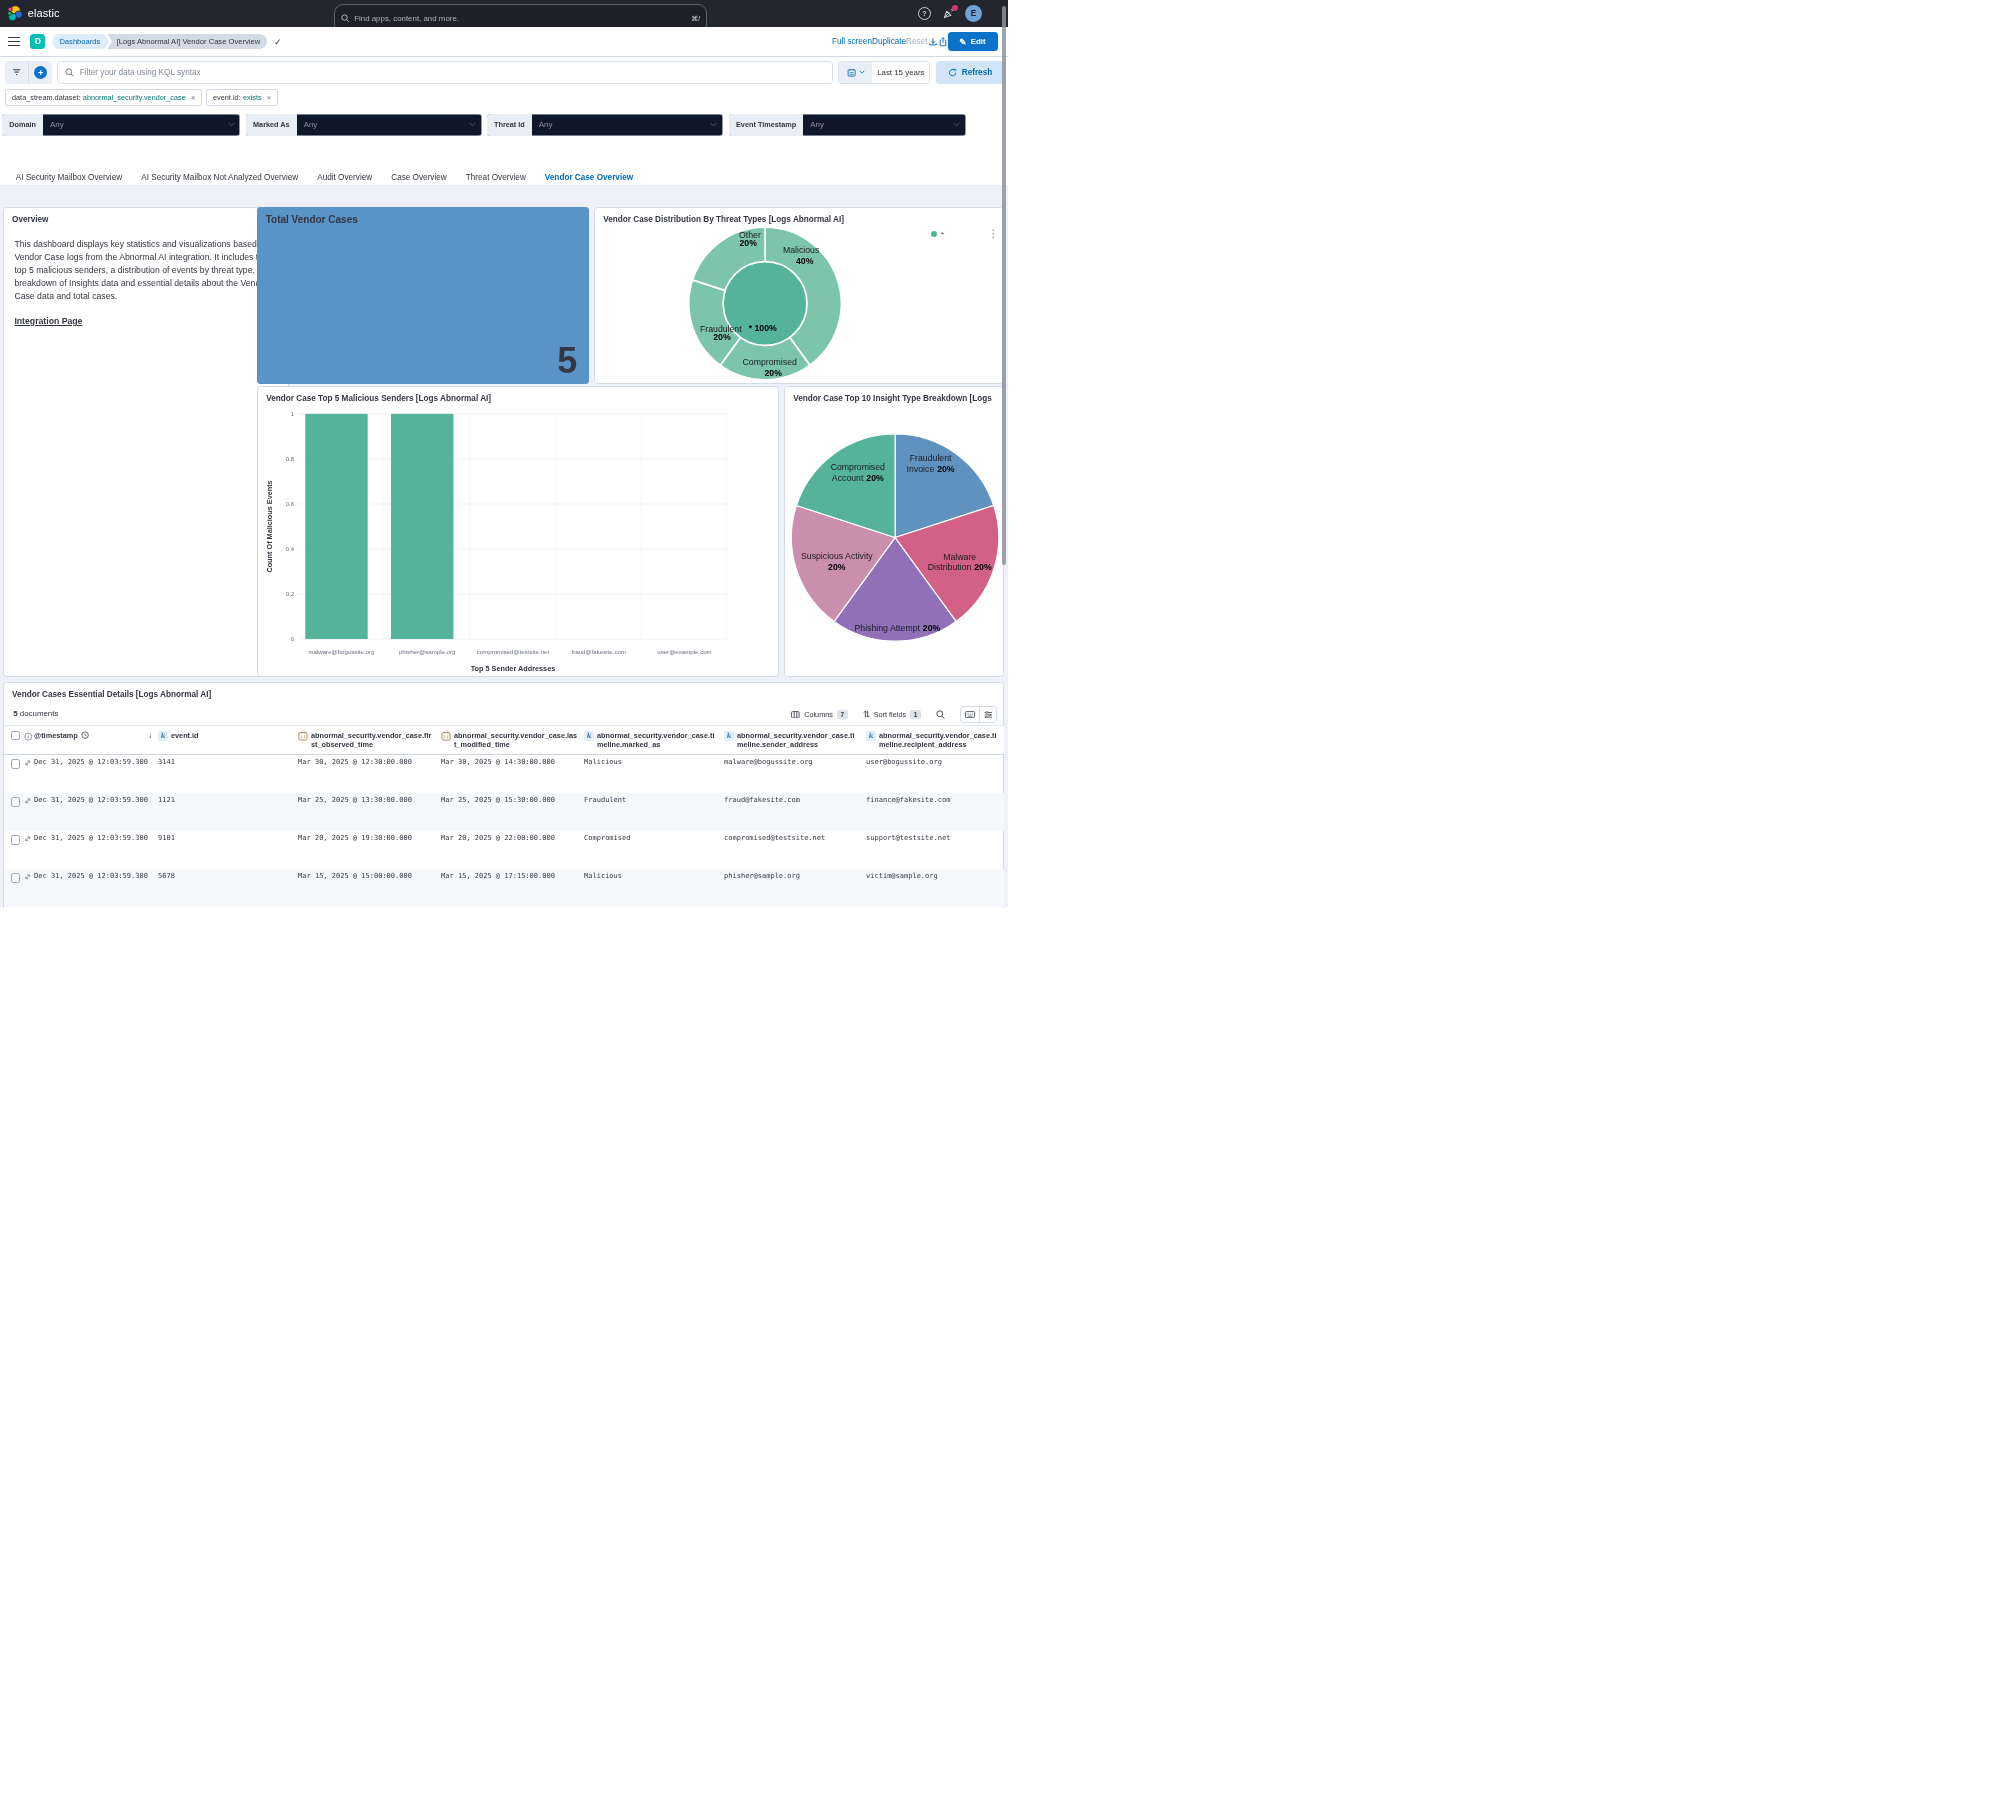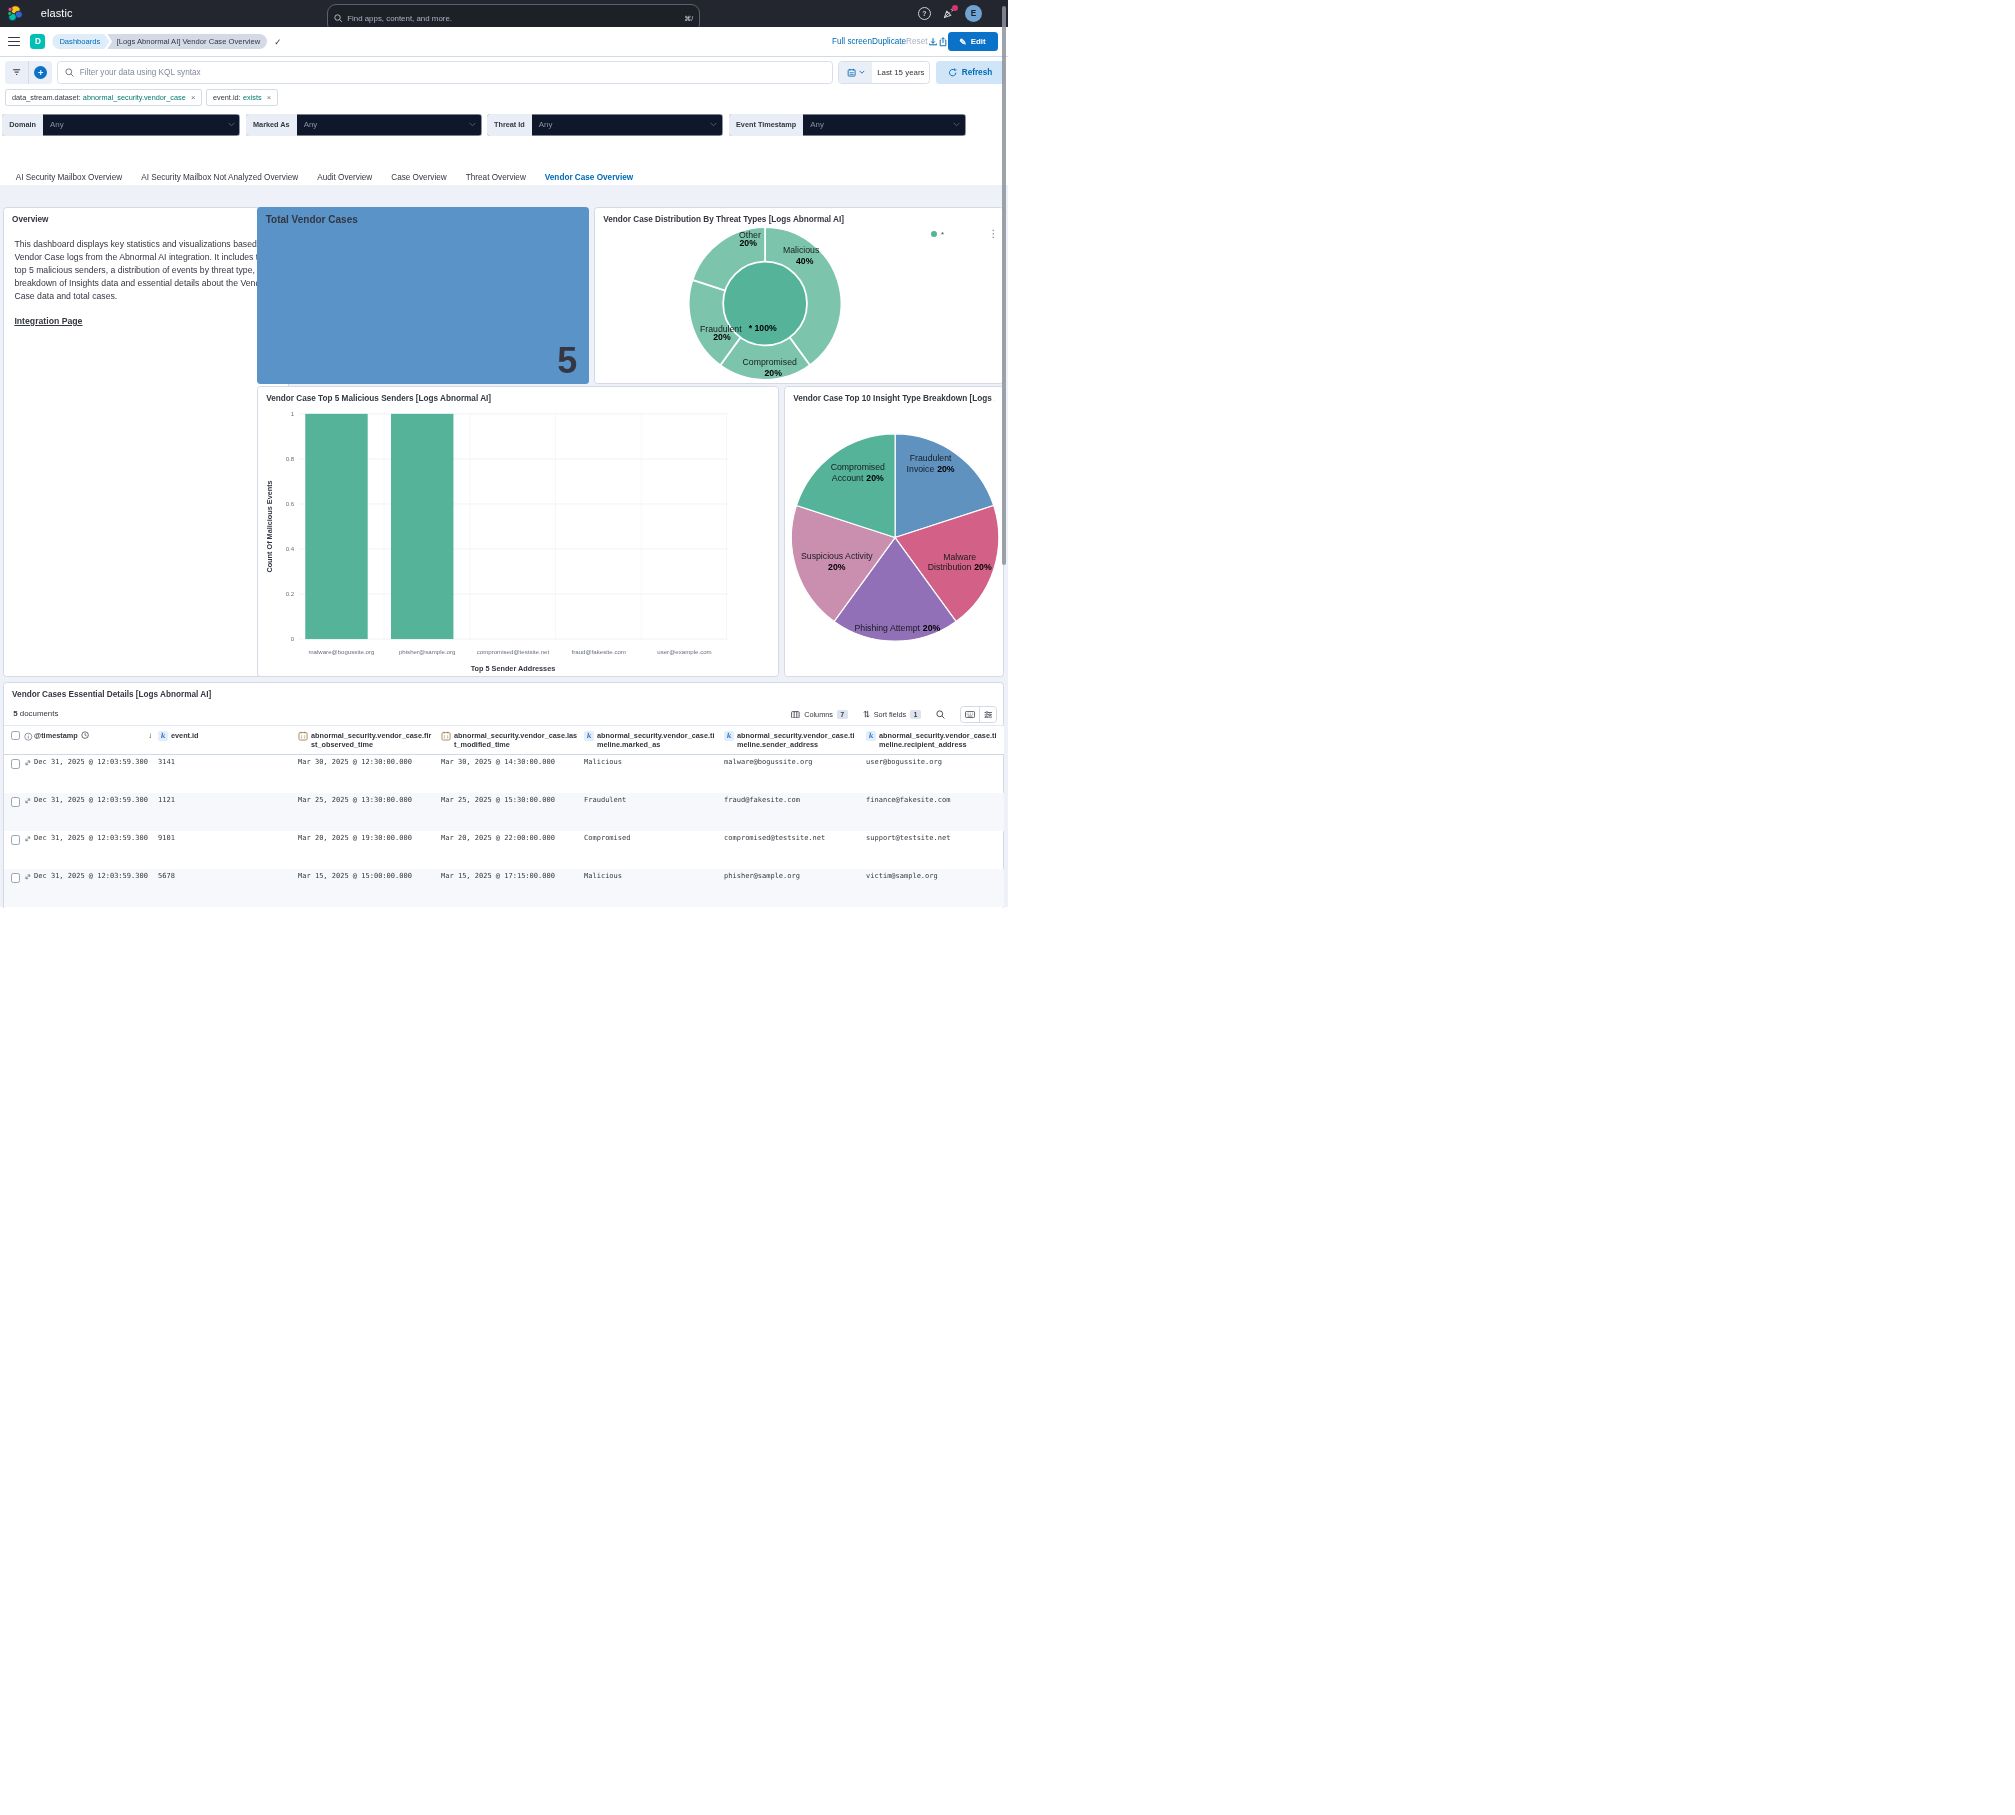--- a/index.html
+++ b/index.html
@@ -3,23 +3,23 @@
 <meta charset="utf-8">
 <style>
   * { margin:0; padding:0; box-sizing:border-box; }
   html,body { background:#fff; }
   #page { position:relative; width:1008px; height:908px; overflow:hidden;
           font-family:"Liberation Sans", sans-serif; color:#343741; background:#fff; }
 
   
   #topbar { position:absolute; top:0; left:0; width:1008px; height:27px; background:#23262e;
             display:flex; align-items:center; }
-  .brand { display:flex; align-items:center; gap:18px; margin-left:7px; }
+  .brand { display:flex; align-items:center; gap:5px; margin-left:7px; }
   .brand-text { color:#fff; font-size:11px; font-weight:400; letter-spacing:0.1px; }
-  .topsearch { position:absolute; left:327px; top:4.1px; width:373px; height:29px;
+  .topsearch { position:absolute; left:334px; top:4.1px; width:373px; height:29px;
                border:0.6px solid #5a6270; border-radius:9px; background:#1d2027;
                display:flex; align-items:center; padding:0 5.8px; gap:4.7px; }
   .topsearch input { flex:1; background:transparent; border:none; outline:none;
                      color:#d4dae3; font-size:7.9px; font-family:"Liberation Sans",sans-serif; }
   .topsearch input::placeholder { color:#aab2bf; }
   .shortcut { color:#cfd5de; font-size:7px; }
   .topicons { position:absolute; right:26px; top:0; height:27px; display:flex; align-items:center; gap:10.5px; }
   .help-circ { width:13px; height:13px; border:0.9px solid #c9cfda; border-radius:50%;
                color:#c9cfda; font-size:7px; font-weight:bold; display:flex; align-items:center; justify-content:center; }
   .news { position:relative; }

